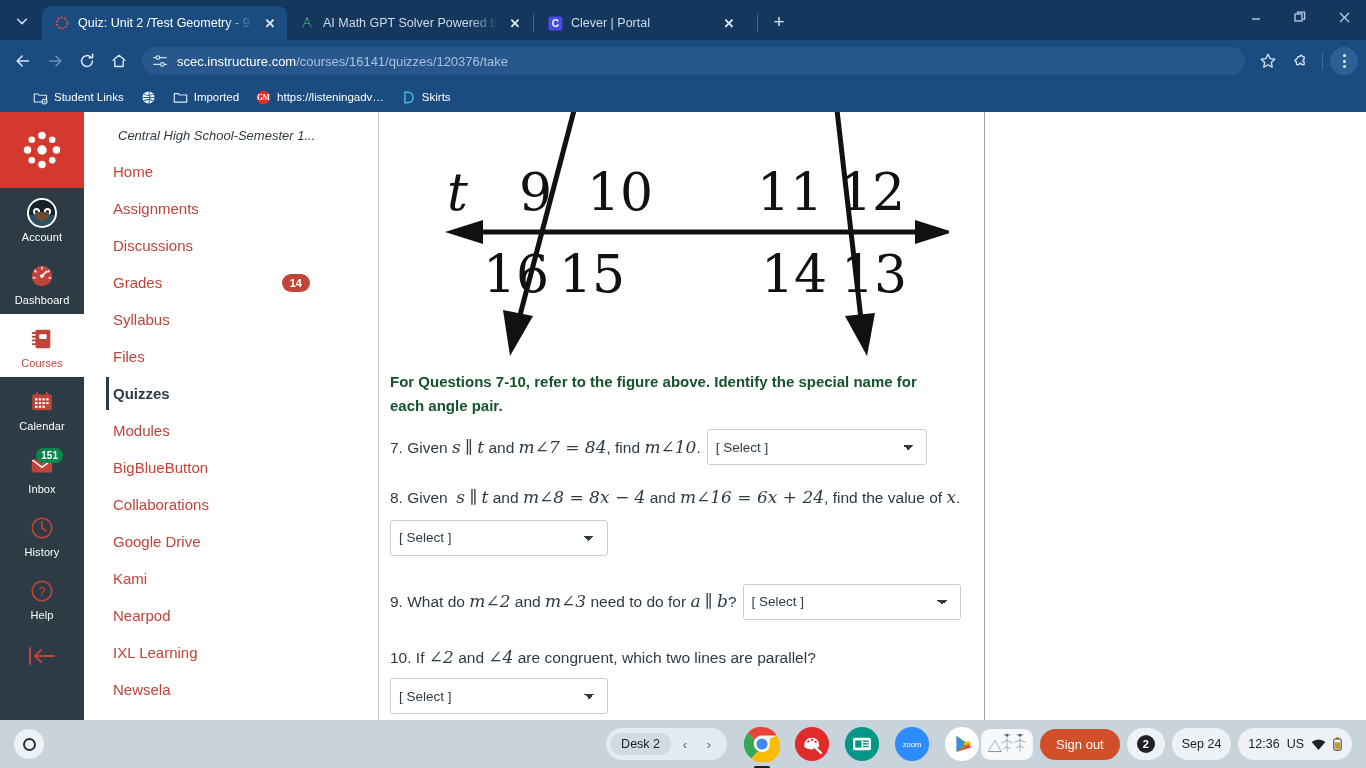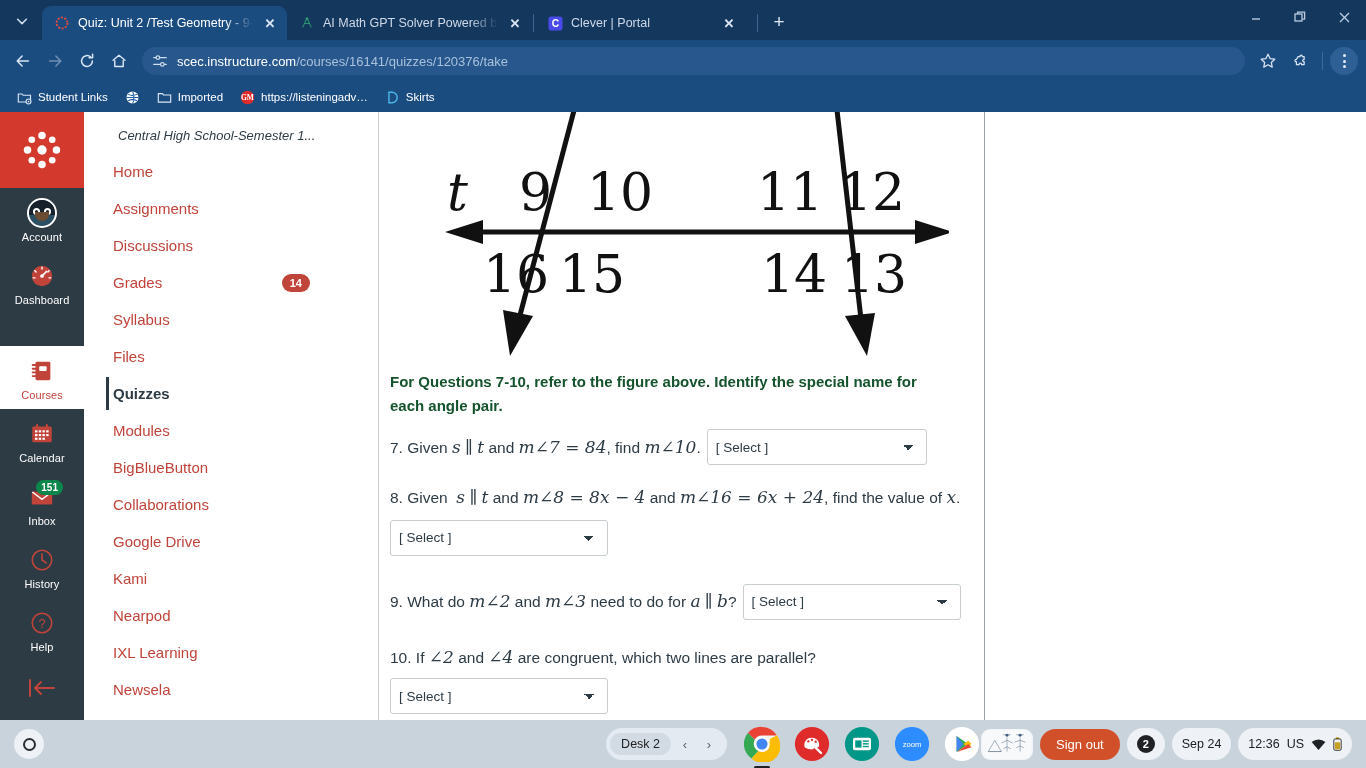--- a/index.html
+++ b/index.html
@@ -76,21 +76,21 @@
   .vsep { width: 1px; height: 18px; background: #3c6a9d; margin: 0 5px; }
   .menu-btn {
     width: 28px; height: 28px; border-radius: 50%; background: #2e5f95;
     display: flex; flex-direction: column; align-items: center; justify-content: center; gap: 2.5px;
   }
   .menu-btn i { width: 3px; height: 3px; border-radius: 50%; background: #e4edf7; display: block; }
 
   
   .bookmarks {
     height: 30px; background: #1b4c80; display: flex; align-items: center;
-    padding: 0 10px; gap: 3px;
+    padding: 0 26px; gap: 3px;
   }
   .bm { display: flex; align-items: center; gap: 6px; padding: 3px 7px; border-radius: 4px; }
   .bm-label { font-size: 11.5px; color: #ffffff; white-space: nowrap; }
   .bm-ico { width: 15px; height: 15px; display: flex; align-items: center; justify-content: center; flex: 0 0 15px; }
 
   
   .viewport {
     height: 608px; background: #ffffff; display: flex; position: relative; overflow: hidden;
   }
 
@@ -101,21 +101,21 @@
     position: relative;
   }
   .cn-logo {
     width: 84px; height: 76px; background: #d33a2d;
     display: flex; align-items: center; justify-content: center;
   }
   .cn-item {
     width: 84px; padding: 10px 0 8px; display: flex; flex-direction: column;
     align-items: center; gap: 3px; position: relative;
   }
-  .cn-item.active { background: #ffffff; margin-top: 32px; }
+  .cn-item.active { background: #ffffff; }
   .cn-label { font-size: 11px; color: #ffffff; letter-spacing: .1px; }
   .cn-item.active .cn-label { color: #c0443a; }
   .cn-ico { width: 30px; height: 30px; display: flex; align-items: center; justify-content: center; position: relative; }
   .cn-badge {
     position: absolute; top: -2px; right: -6px; background: #0b874b; color: #fff;
     font-size: 10px; font-weight: 700; border-radius: 9px; padding: 1px 5px; line-height: 13px;
   }
   .cn-collapse { margin-top: 16px; width: 84px; display: flex; justify-content: center; }
   .avatar {
     width: 30px; height: 30px; border-radius: 50%; background: #2b4f63;

